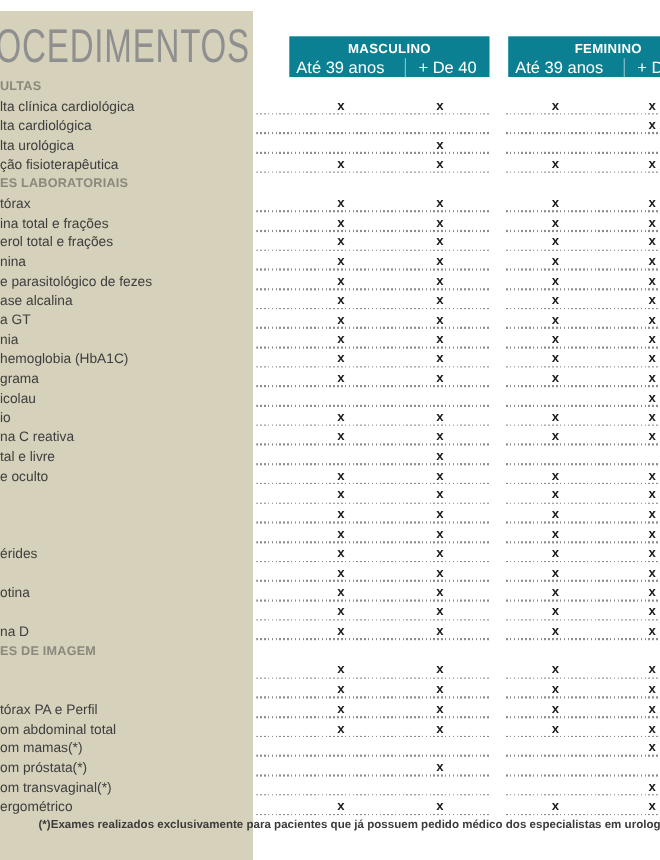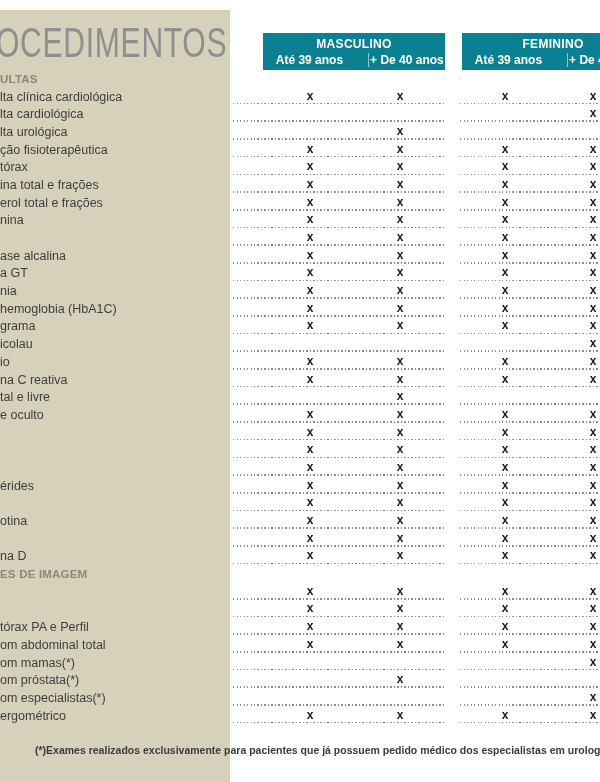--- a/index.html
+++ b/index.html
@@ -20,21 +20,21 @@
   .grp {
     position:absolute; top:33px; height:37px; width:182px;
     background:#0b8093; color:#ffffff;
   }
   .grp1 { left:263px; }
   .grp2 { left:462px; }
   .grp .t {
     text-align:center; font-weight:bold; font-size:12px;
     padding-top:4px; letter-spacing:.3px;
   }
-  .grp .sub { display:flex; margin-top:2px; font-weight:bold; font-size:12px;gap:12px; }
+  .grp .sub { display:flex; margin-top:2px; font-weight:normal; font-size:15px;gap:12px; }
   .grp .sub .c1 { width:51%; text-align:center; }
   .grp .sub .c2 { flex:1; text-align:center; border-left:1px solid rgba(255,255,255,.55); }
   .rows { position:absolute; left:0; top:70px; width:600px; }
   .row { position:relative; height:17.7px;text-align:center; }
   .row .label {
     position:absolute; left:0; top:50%; transform:translateY(-50%);
     font-size:12.5px; color:#3e3e3e; white-space:nowrap;
   }
   .row .sec {
     position:absolute; left:0; top:50%; transform:translateY(-50%);
@@ -107,20 +107,23 @@
       <div class="row">
         <span class="label">ção fisioterapêutica</span>
         <span class="dl l"></span>
         <span class="dl r"></span>
         <span class="mk" style="left: 310px;">x</span>
         <span class="mk" style="left: 400px;">x</span>
         <span class="mk" style="left: 505px;">x</span>
         <span class="mk" style="left: 593px;">x</span>
       </div>
       <div class="row">
+        <span class="sec">ES LABORATORIAIS</span>
+      </div>
+      <div class="row">
         <span class="label">tórax</span>
         <span class="dl l"></span>
         <span class="dl r"></span>
         <span class="mk" style="left: 310px;">x</span>
         <span class="mk" style="left: 400px;">x</span>
         <span class="mk" style="left: 505px;">x</span>
         <span class="mk" style="left: 593px;">x</span>
       </div>
       <div class="row">
         <span class="label">ina total e frações</span>
@@ -143,20 +146,21 @@
       <div class="row">
         <span class="label">nina</span>
         <span class="dl l"></span>
         <span class="dl r"></span>
         <span class="mk" style="left: 310px;">x</span>
         <span class="mk" style="left: 400px;">x</span>
         <span class="mk" style="left: 505px;">x</span>
         <span class="mk" style="left: 593px;">x</span>
       </div>
       <div class="row">
+        <span class="label">e parasitológico de fezes</span>
         <span class="dl l"></span>
         <span class="dl r"></span>
         <span class="mk" style="left: 310px;">x</span>
         <span class="mk" style="left: 400px;">x</span>
         <span class="mk" style="left: 505px;">x</span>
         <span class="mk" style="left: 593px;">x</span>
       </div>
       <div class="row">
         <span class="label">ase alcalina</span>
         <span class="dl l"></span>
@@ -357,21 +361,21 @@
         <span class="dl r"></span>
         <span class="mk" style="left: 593px;">x</span>
       </div>
       <div class="row">
         <span class="label">om próstata(*)</span>
         <span class="dl l"></span>
         <span class="dl r"></span>
         <span class="mk" style="left: 400px;">x</span>
       </div>
       <div class="row">
-        <span class="label">om especialistas(*)</span>
+        <span class="label">om transvaginal(*)</span>
         <span class="dl l"></span>
         <span class="dl r"></span>
         <span class="mk" style="left: 593px;">x</span>
       </div>
       <div class="row">
         <span class="label">ergométrico</span>
         <span class="dl l"></span>
         <span class="dl r"></span>
         <span class="mk" style="left: 310px;">x</span>
         <span class="mk" style="left: 400px;">x</span>

